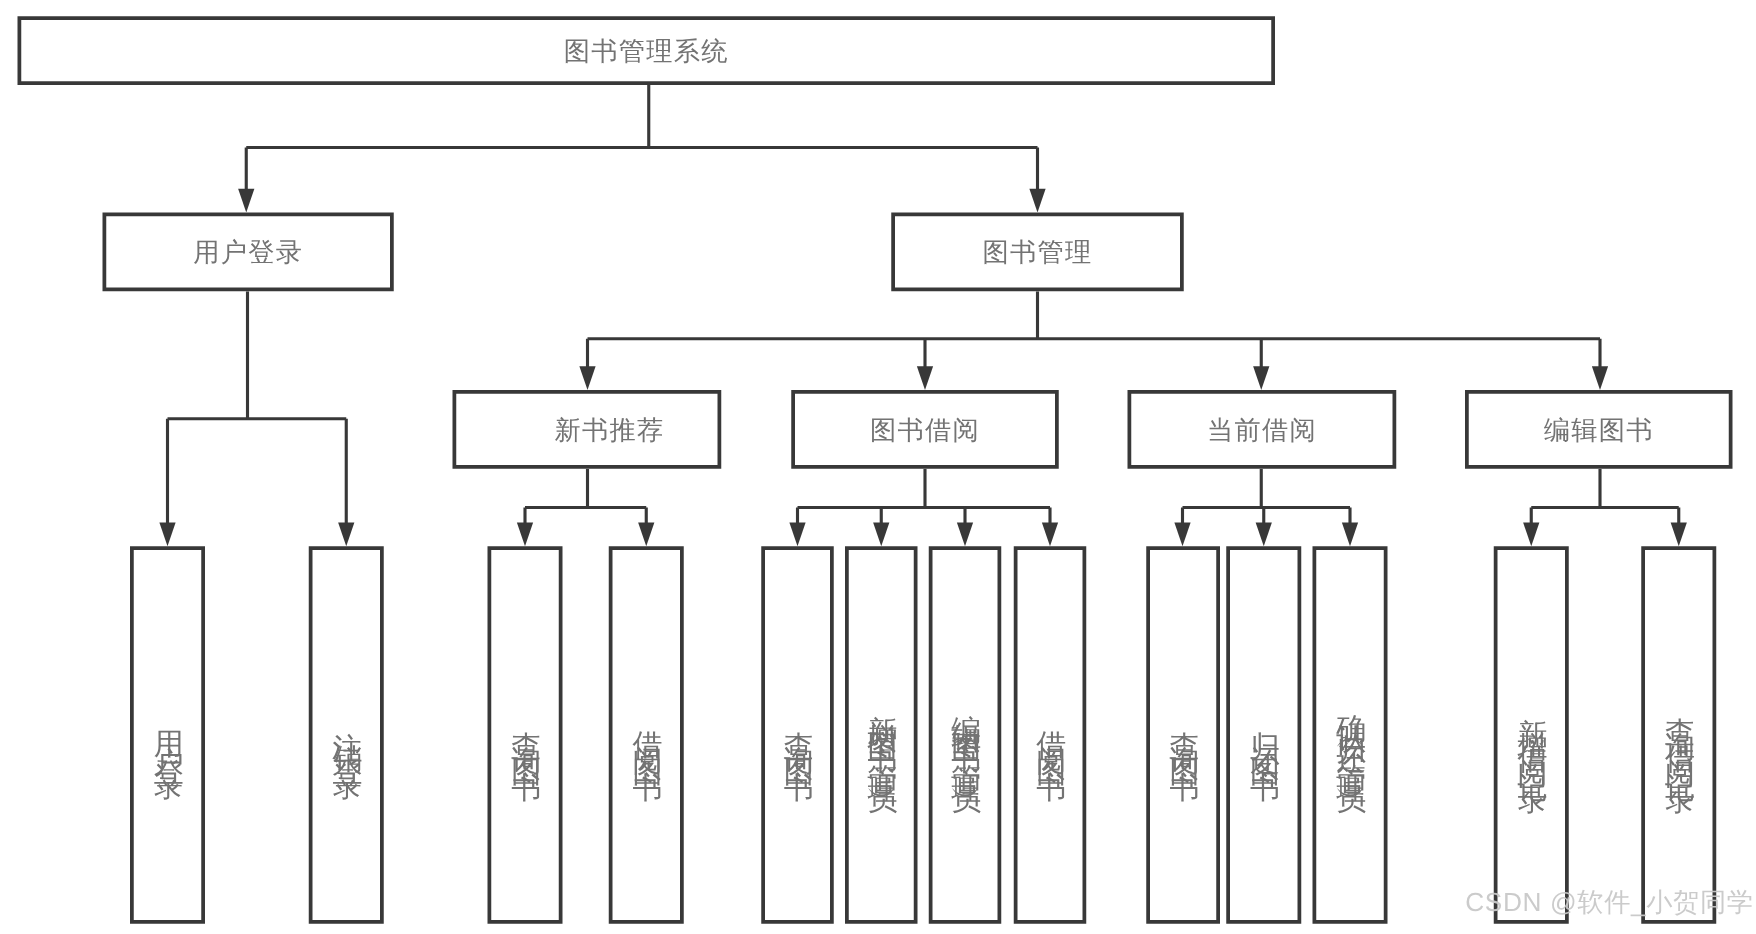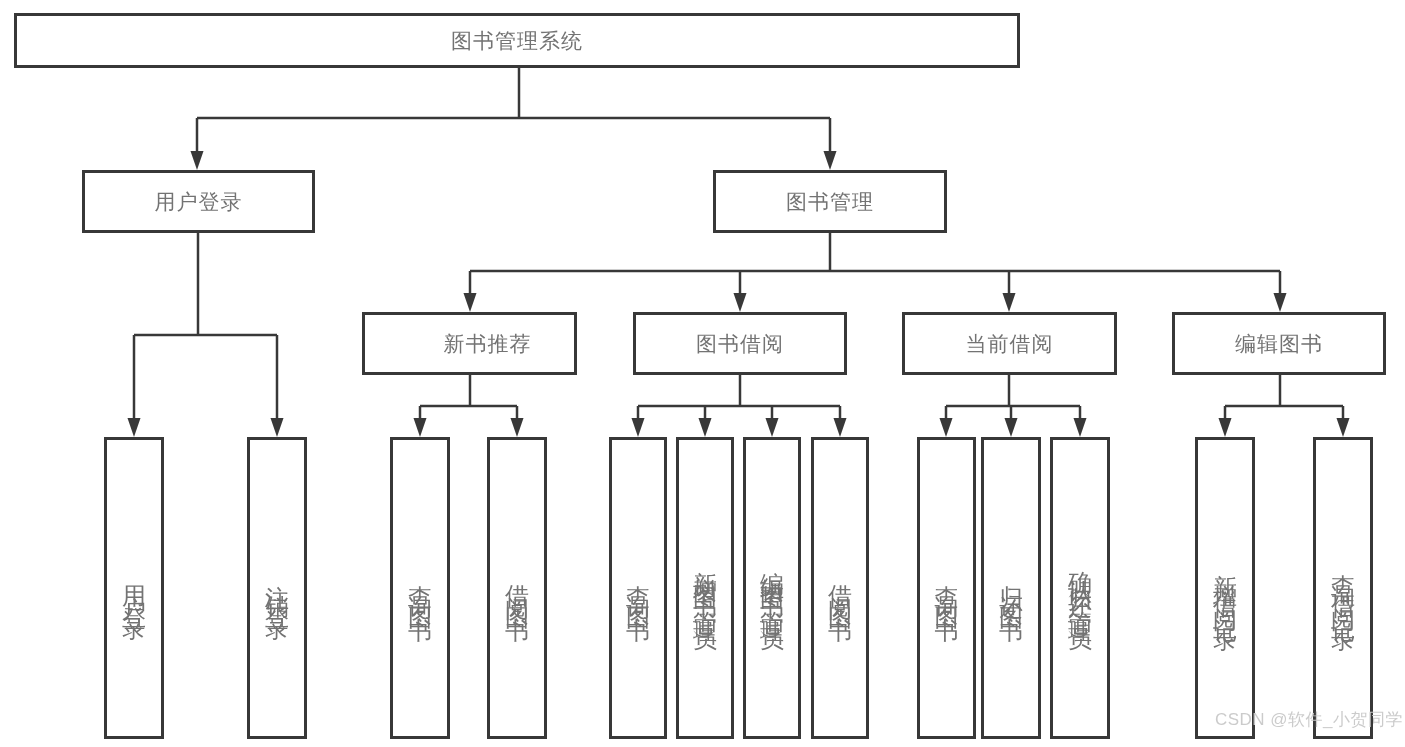--- a/index.html
+++ b/index.html
@@ -16,21 +16,21 @@
   .node.h{font-size:21px;letter-spacing:1px;white-space:nowrap;}
   .node.v{padding:2px 0;}
   .node.v .vtext{
     writing-mode:vertical-rl;
     font-size:24px;letter-spacing:11px;line-height:1;
     display:block;
   }
   .node.v .vtext.tight{letter-spacing:8px;}
   .watermark{
     position:absolute;top:708px;right:2px;
-    font-size:17px;color:#c9c9c9;opacity:.95;letter-spacing:.5px;
+    font-size:21px;color:#c9c9c9;opacity:.95;letter-spacing:.5px;
     white-space:nowrap;z-index:5;
   }
 </style>
 </head>
 <body>
 
 <div class="stage">
 
   <svg class="wires" viewBox="0 0 1405 747" xmlns="http://www.w3.org/2000/svg">
     <g stroke="#383838" stroke-width="2.5" fill="none">

